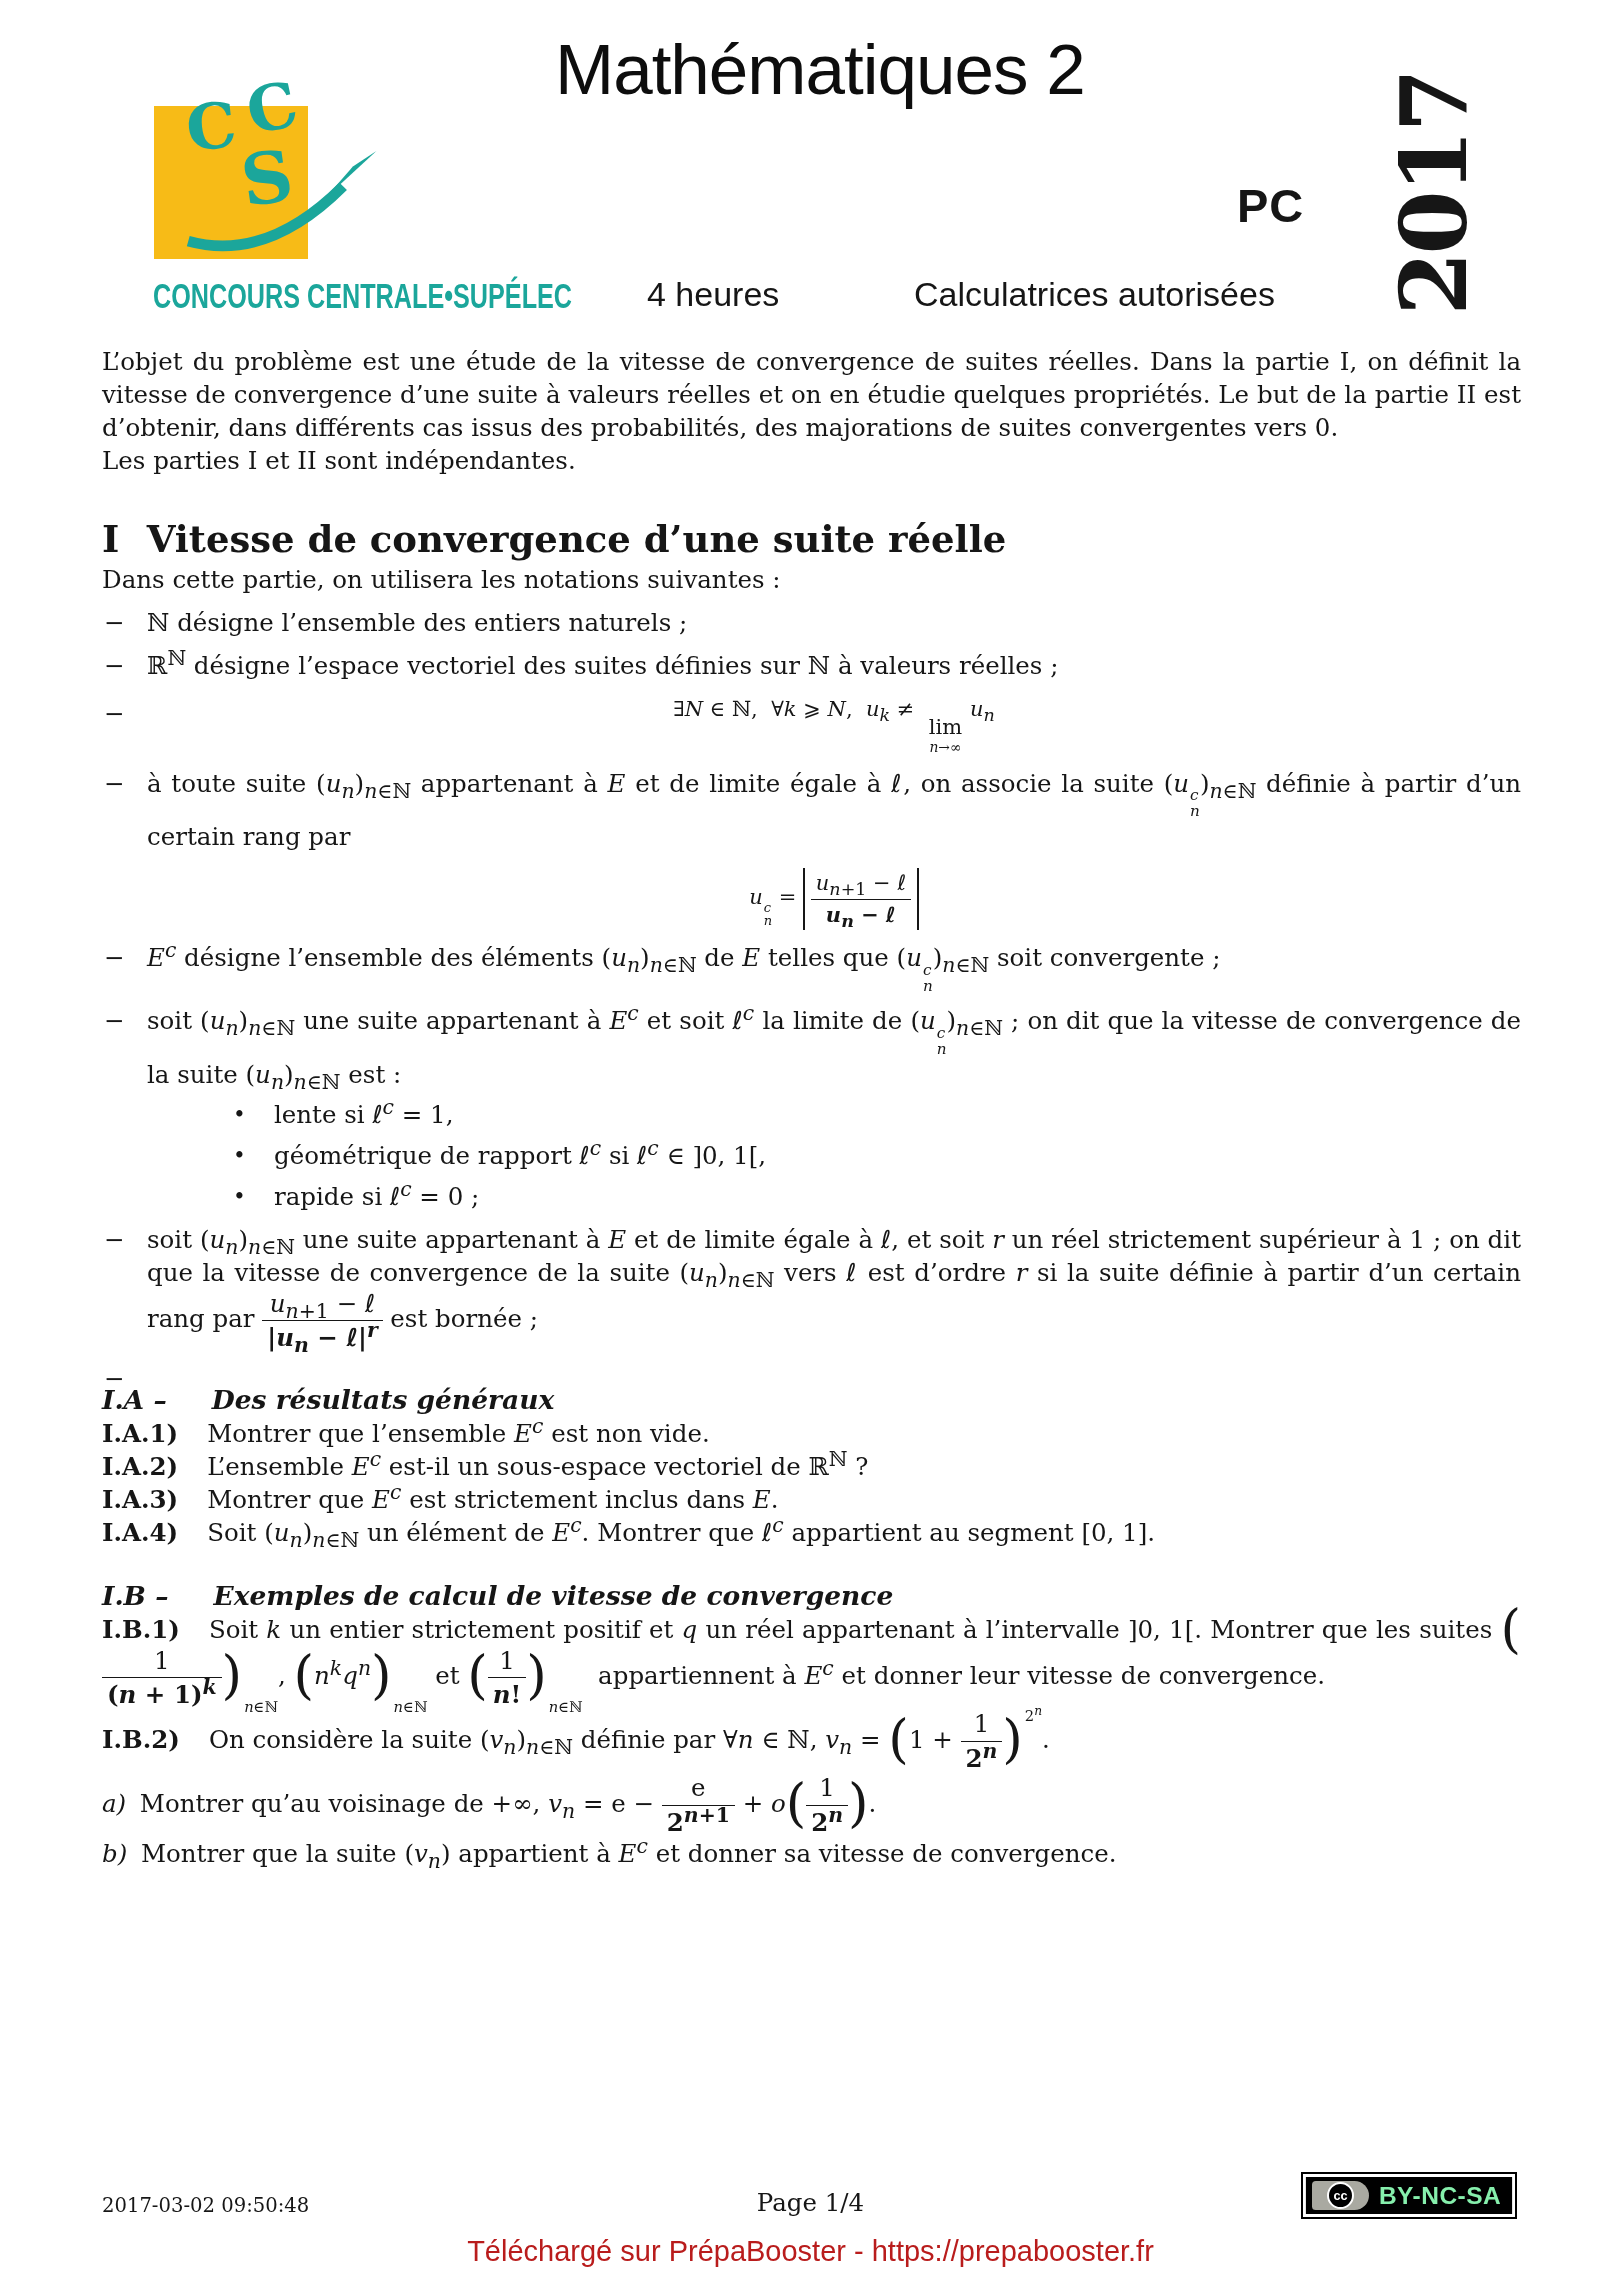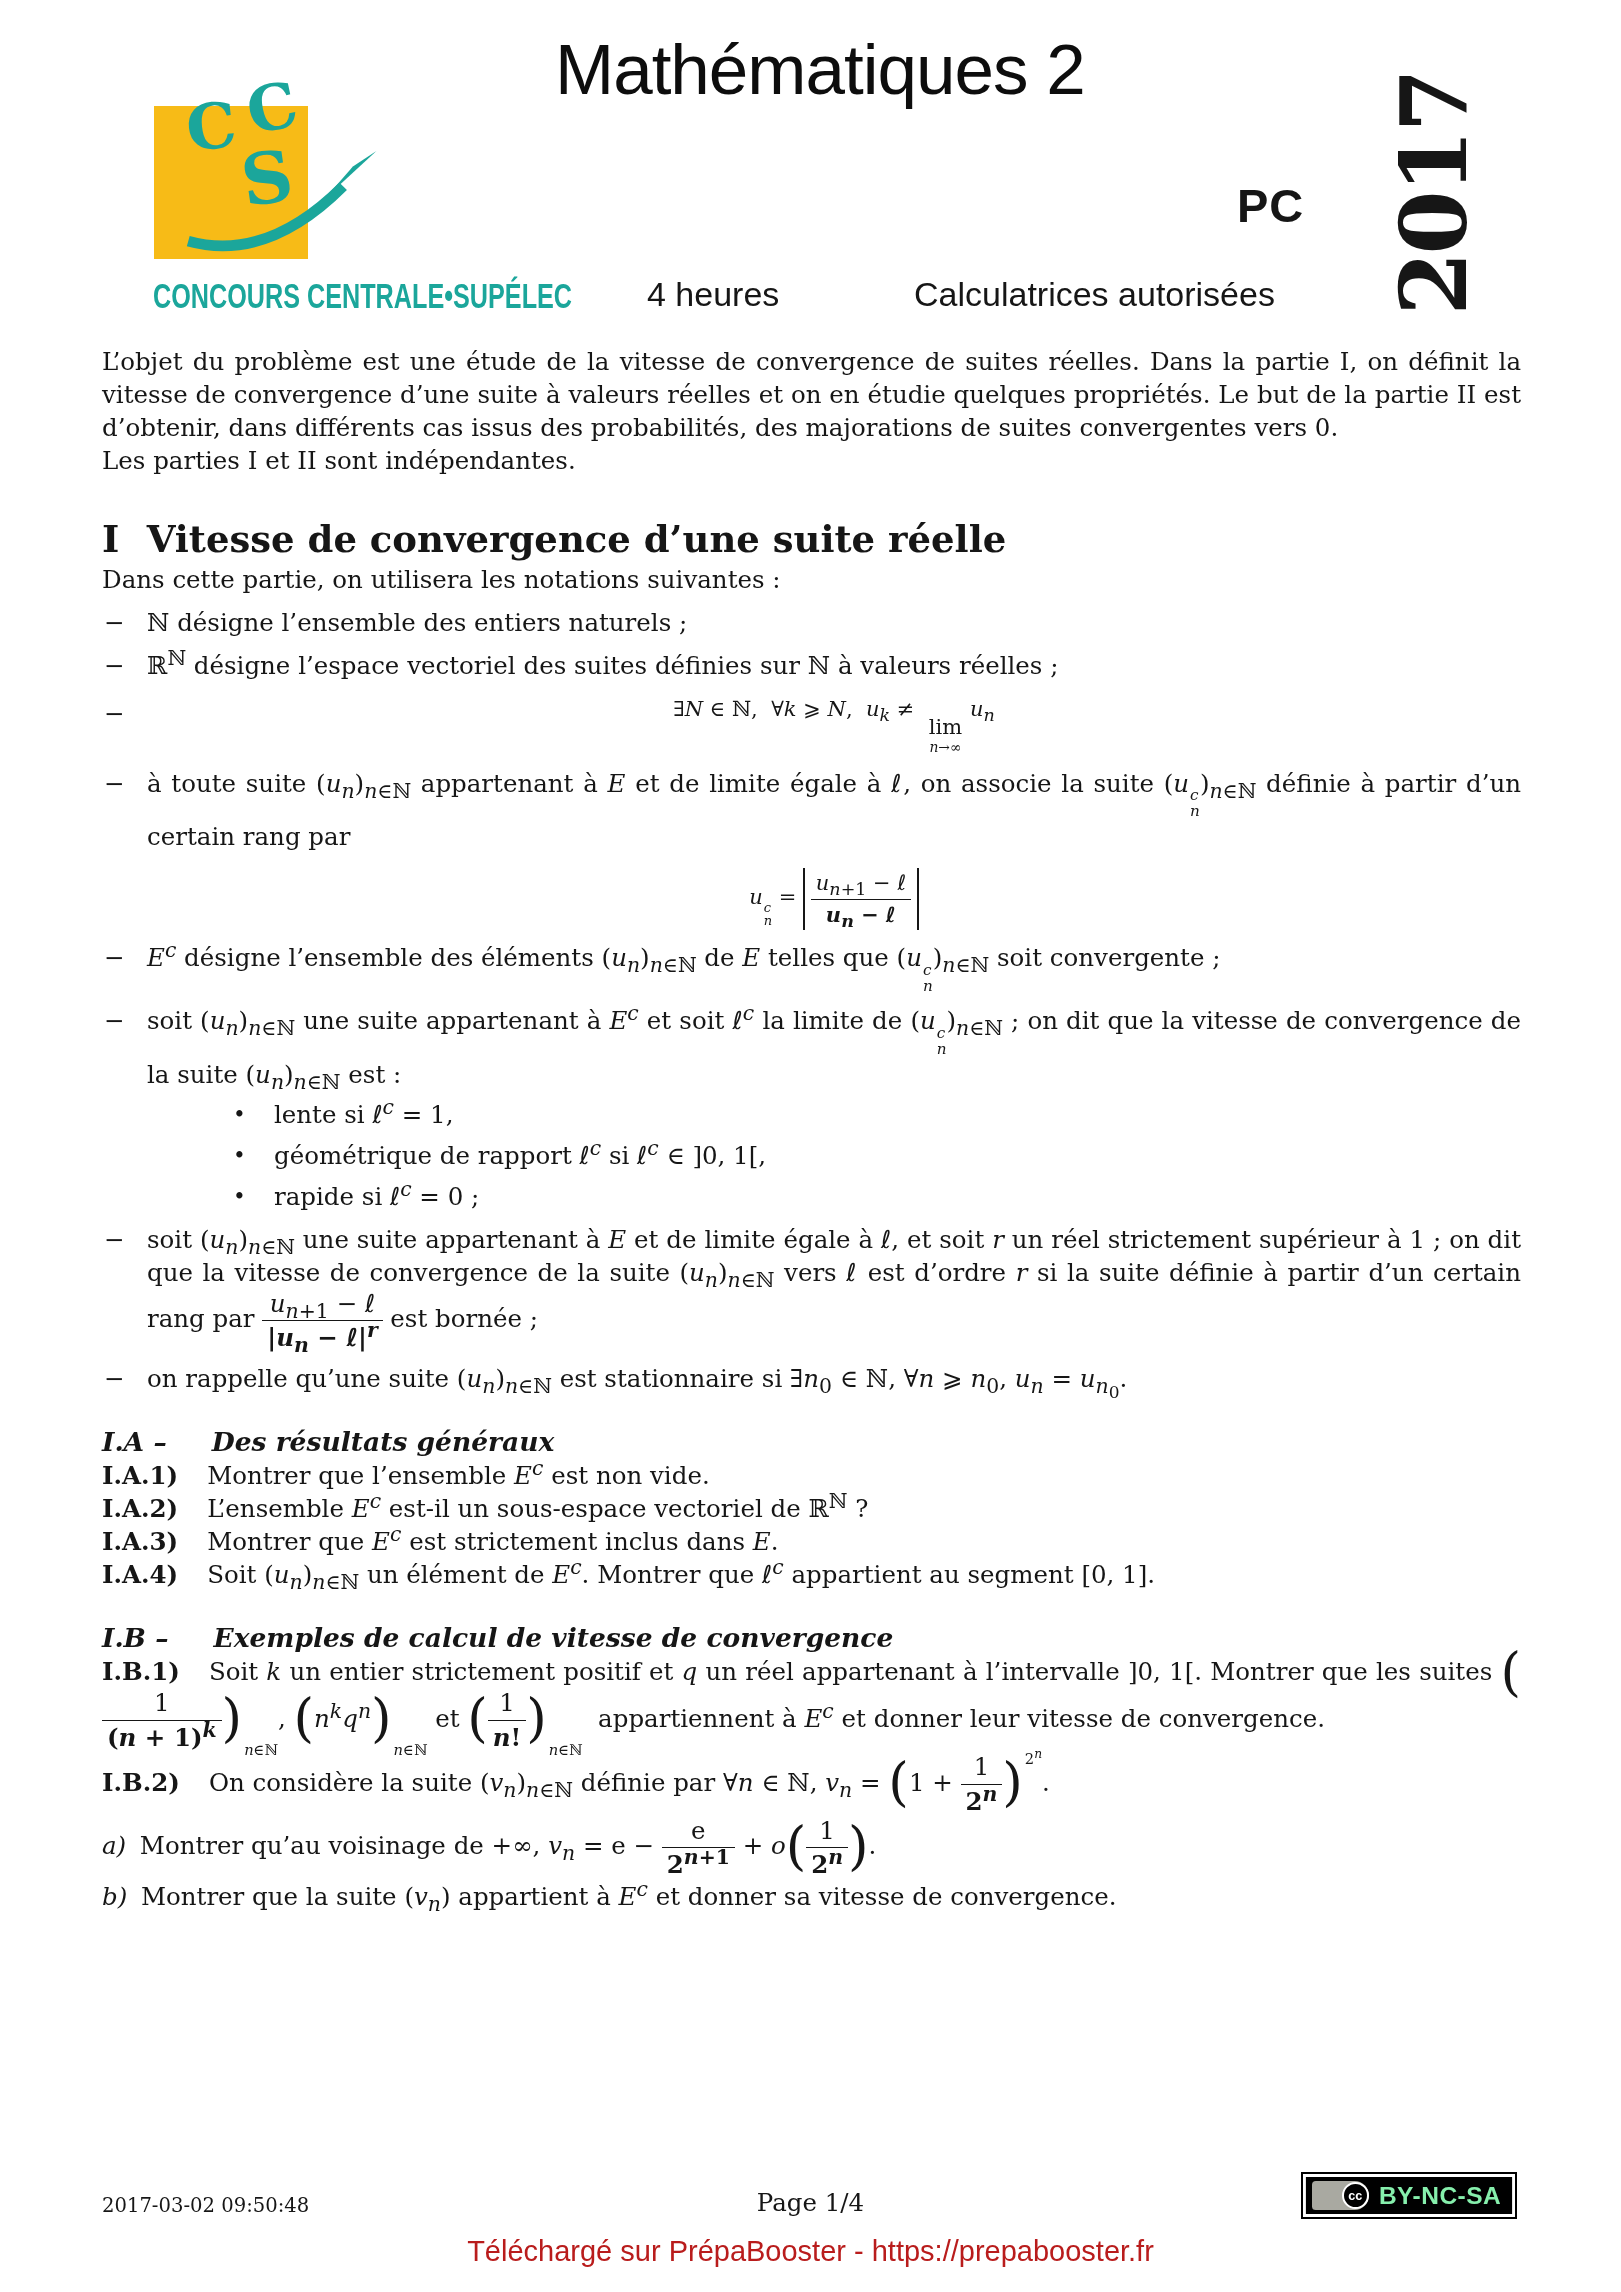--- a/index.html
+++ b/index.html
@@ -65,21 +65,21 @@
   .q{margin-top:11.8px;}
   .ql{font-weight:700;margin-right:29px;}
   .sql{font-style:italic;margin-right:13.7px;}
 
   
   .ft-ts{position:absolute;left:102px;top:2194px;font-size:19.6px;}
   .ft-page{position:absolute;left:0;width:100%;top:2188px;text-align:center;font-size:24.5px;}
   .cc-badge{position:absolute;right:104px;top:2172px;height:43px;background:#000;border:2px solid #000;
             display:flex;align-items:center;box-shadow:inset 0 0 0 2.9px #fff;padding:0 5.9px 0 5.9px;}
   .cc-left{width:57px;height:29px;background:#a9a9a1;border-radius:3.9px 14.7px 14.7px 3.9px;margin-left:2.9px;
-           display:flex;align-items:center;justify-content:flex-end;}
+           display:flex;align-items:center;justify-content:center;}
   .cc-circle{width:23.5px;height:23.5px;border-radius:50%;background:#000;border:2px solid #fff;
              color:#fff;font-family:"Liberation Sans",sans-serif;font-weight:700;font-size:12.7px;
              display:flex;align-items:center;justify-content:center;}
   .cc-text{color:#86efac;font-family:"Liberation Sans",sans-serif;font-weight:700;font-size:24.5px;
            letter-spacing:0.5px;margin:0 7.8px 0 9.8px;}
   .ft-dl{position:absolute;left:0;width:100%;top:2235px;text-align:center;
          font-family:"Liberation Sans",sans-serif;font-size:29px;color:#b91c1c;}
 </style>
 </head>
 <body>
@@ -168,21 +168,20 @@
             <span>rapide si ℓ<sup><i>c</i></sup> = 0 ;</span>
           </li>
         </ul>
       </li>
       <li>
         <span class="dash">−</span>
         <span>soit (<i>u</i><sub><i>n</i></sub>)<sub><i>n</i>∈ℕ</sub> une suite appartenant à <i>E</i> et de limite égale à ℓ, et soit <i>r</i> un réel strictement supérieur à 1 ; on dit que la vitesse de convergence de la suite (<i>u</i><sub><i>n</i></sub>)<sub><i>n</i>∈ℕ</sub> vers ℓ est d’ordre <i>r</i> si la suite définie à partir d’un certain rang par <span class="frac"><span class="num"><i>u</i><sub><i>n</i>+1</sub> − ℓ</span><span class="den">|<i>u</i><sub><i>n</i></sub> − ℓ|<sup><i>r</i></sup></span></span> est bornée ;</span>
       </li>
       <li>
         <span class="dash">−</span>
-        <span>on rappelle qu’une suite (<i>u</i><sub><i>n</i></sub>)<sub><i>n</i>∈ℕ</sub> est stationnaire si ∃<i>n</i><sub>0</sub> ∈ ℕ, ∀<i>n</i> ⩾ <i>n</i><sub>0</sub>, <i>u</i><sub><i>n</i></sub> = <i>u</i><sub><i>n</i><sub>0</sub></sub>.</span>
       </li>
     </ul>
 
     <h2 class="sub">
       <span>I.A –</span><span class="h2t">Des résultats généraux</span>
     </h2>
 
     <p class="q">
       <b class="ql">I.A.1)</b><span>Montrer que l’ensemble <i>E</i><sup><i>c</i></sup> est non vide.</span>
     </p>

